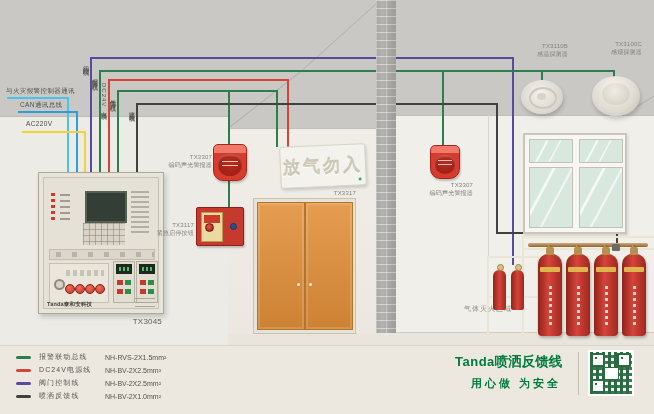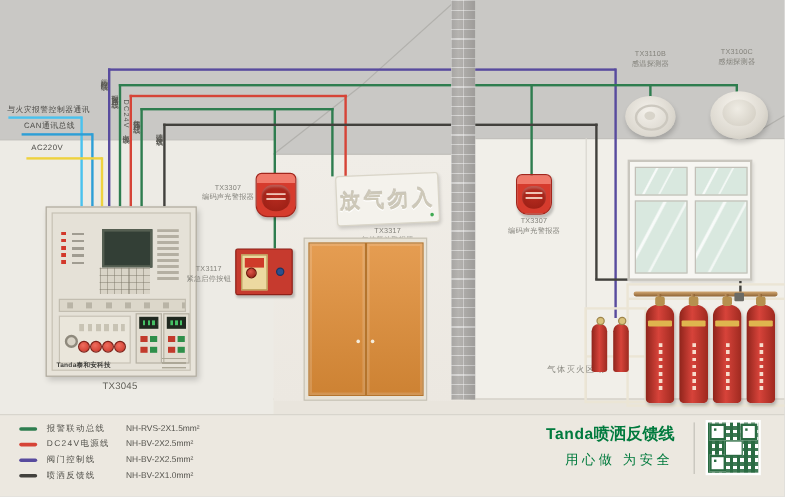--- a/index.html
+++ b/index.html
@@ -9,21 +9,21 @@
   
   .wall{position:absolute;}
   .edge{position:absolute;background:#b2b1ad;height:1px;transform-origin:left center;}
   
   .wire{position:absolute;}
   .w-cyan{background:#4ac2ee}.w-blue{background:#2d9fd6}.w-yellow{background:#eed23e}
   .w-purple{background:#584b9e}.w-green{background:#2e7d4f}.w-red{background:#d64437}
   .w-black{background:#42413d}
   .vlbl{position:absolute;writing-mode:vertical-rl;font-size:6px;letter-spacing:1px;color:#56554f;z-index:4;}
   .hlbl{position:absolute;font-size:6.5px;color:#4d4c48;letter-spacing:.4px;z-index:4;}
-  .cap{position:absolute;font-size:6px;line-height:1.4;color:#84837c;text-align:center;letter-spacing:.2px;z-index:5;}
+  .cap{position:absolute;font-size:6px;line-height:1.4;color:#84837c;text-align:right;letter-spacing:.2px;z-index:5;}
   
   #panel{position:absolute;left:38px;top:172px;width:124px;height:140px;background:#e8e4da;
     border:1px solid #aeA99d;box-shadow:2px 3px 5px rgba(0,0,0,.18);z-index:5;}
   #panel .face{position:absolute;left:4px;top:4px;right:4px;bottom:4px;background:#e5e1d7;border:1px solid #c7c2b5;}
   .ledcol{position:absolute;left:12px;top:20px;width:20px;height:30px;
     background-image:repeating-linear-gradient(180deg,#d2382b 0 3px,rgba(0,0,0,0) 3px 6px),
       repeating-linear-gradient(180deg,#a09c91 0 2px,rgba(0,0,0,0) 2px 6px);
     background-size:4px 100%,10px 100%;background-position:0 0,9px 1px;background-repeat:no-repeat;}
   .lcd{position:absolute;left:46px;top:18px;width:38px;height:28px;background:#333f36;border:2px solid #555f52;}
   .keypad{position:absolute;left:44px;top:50px;width:42px;height:22px;background:#d9d4c7;
@@ -105,21 +105,21 @@
     background:#d9c27c;border:1px solid #9e854a;}
   
   .lg-row{position:absolute;left:16px;display:flex;align-items:center;height:10px;z-index:7;}
   .lg-swatch{width:15px;height:3px;border-radius:2px;margin-right:8px;}
   .lg-label{font-size:7px;color:#53524c;letter-spacing:1.1px;width:66px;}
   .lg-spec{font-size:7px;color:#53524c;}
   
   #brand-row{position:absolute;left:455px;top:353px;display:flex;align-items:baseline;z-index:7;}
   #brand-logo{font-size:13px;font-weight:900;color:#007a3d;letter-spacing:.5px;}
   #brand-company{font-size:13.5px;font-weight:bold;color:#007a3d;}
-  #brand-slogan{position:absolute;left:471px;top:376px;font-size:11px;font-weight:normal;color:#007a3d;letter-spacing:3px;z-index:7;}
+  #brand-slogan{position:absolute;left:471px;top:376px;font-size:11px;font-weight:bold;color:#007a3d;letter-spacing:3px;z-index:7;}
   #brand-divider{position:absolute;left:578px;top:352px;width:1px;height:43px;background:#c3c0b8;z-index:7;}
   #qr{position:absolute;left:588px;top:350px;width:42px;height:42px;background:
       repeating-linear-gradient(0deg,rgba(42,107,66,.9) 0 3px,rgba(0,0,0,0) 3px 6px),
       repeating-linear-gradient(90deg,#2a6b42 0 3px,#fff 3px 6px);
     border:2px solid #fff;z-index:7;}
   .qr-finder{position:absolute;width:10px;height:10px;border:2px solid #2a6b42;background:#fff;}
   .qr-dot{position:absolute;left:2px;top:2px;width:2px;height:2px;background:#2a6b42;}
   .qr-center{position:absolute;left:14px;top:15px;width:13px;height:11px;background:#fff;border:1px solid #2a6b42;}
   #pillar{position:absolute;left:376px;top:0;width:20px;height:333px;z-index:6;background-color:#b5b3b0;
     background-image:linear-gradient(90deg,rgba(0,0,0,.08),rgba(0,0,0,0) 30%,rgba(0,0,0,.12) 95%),

